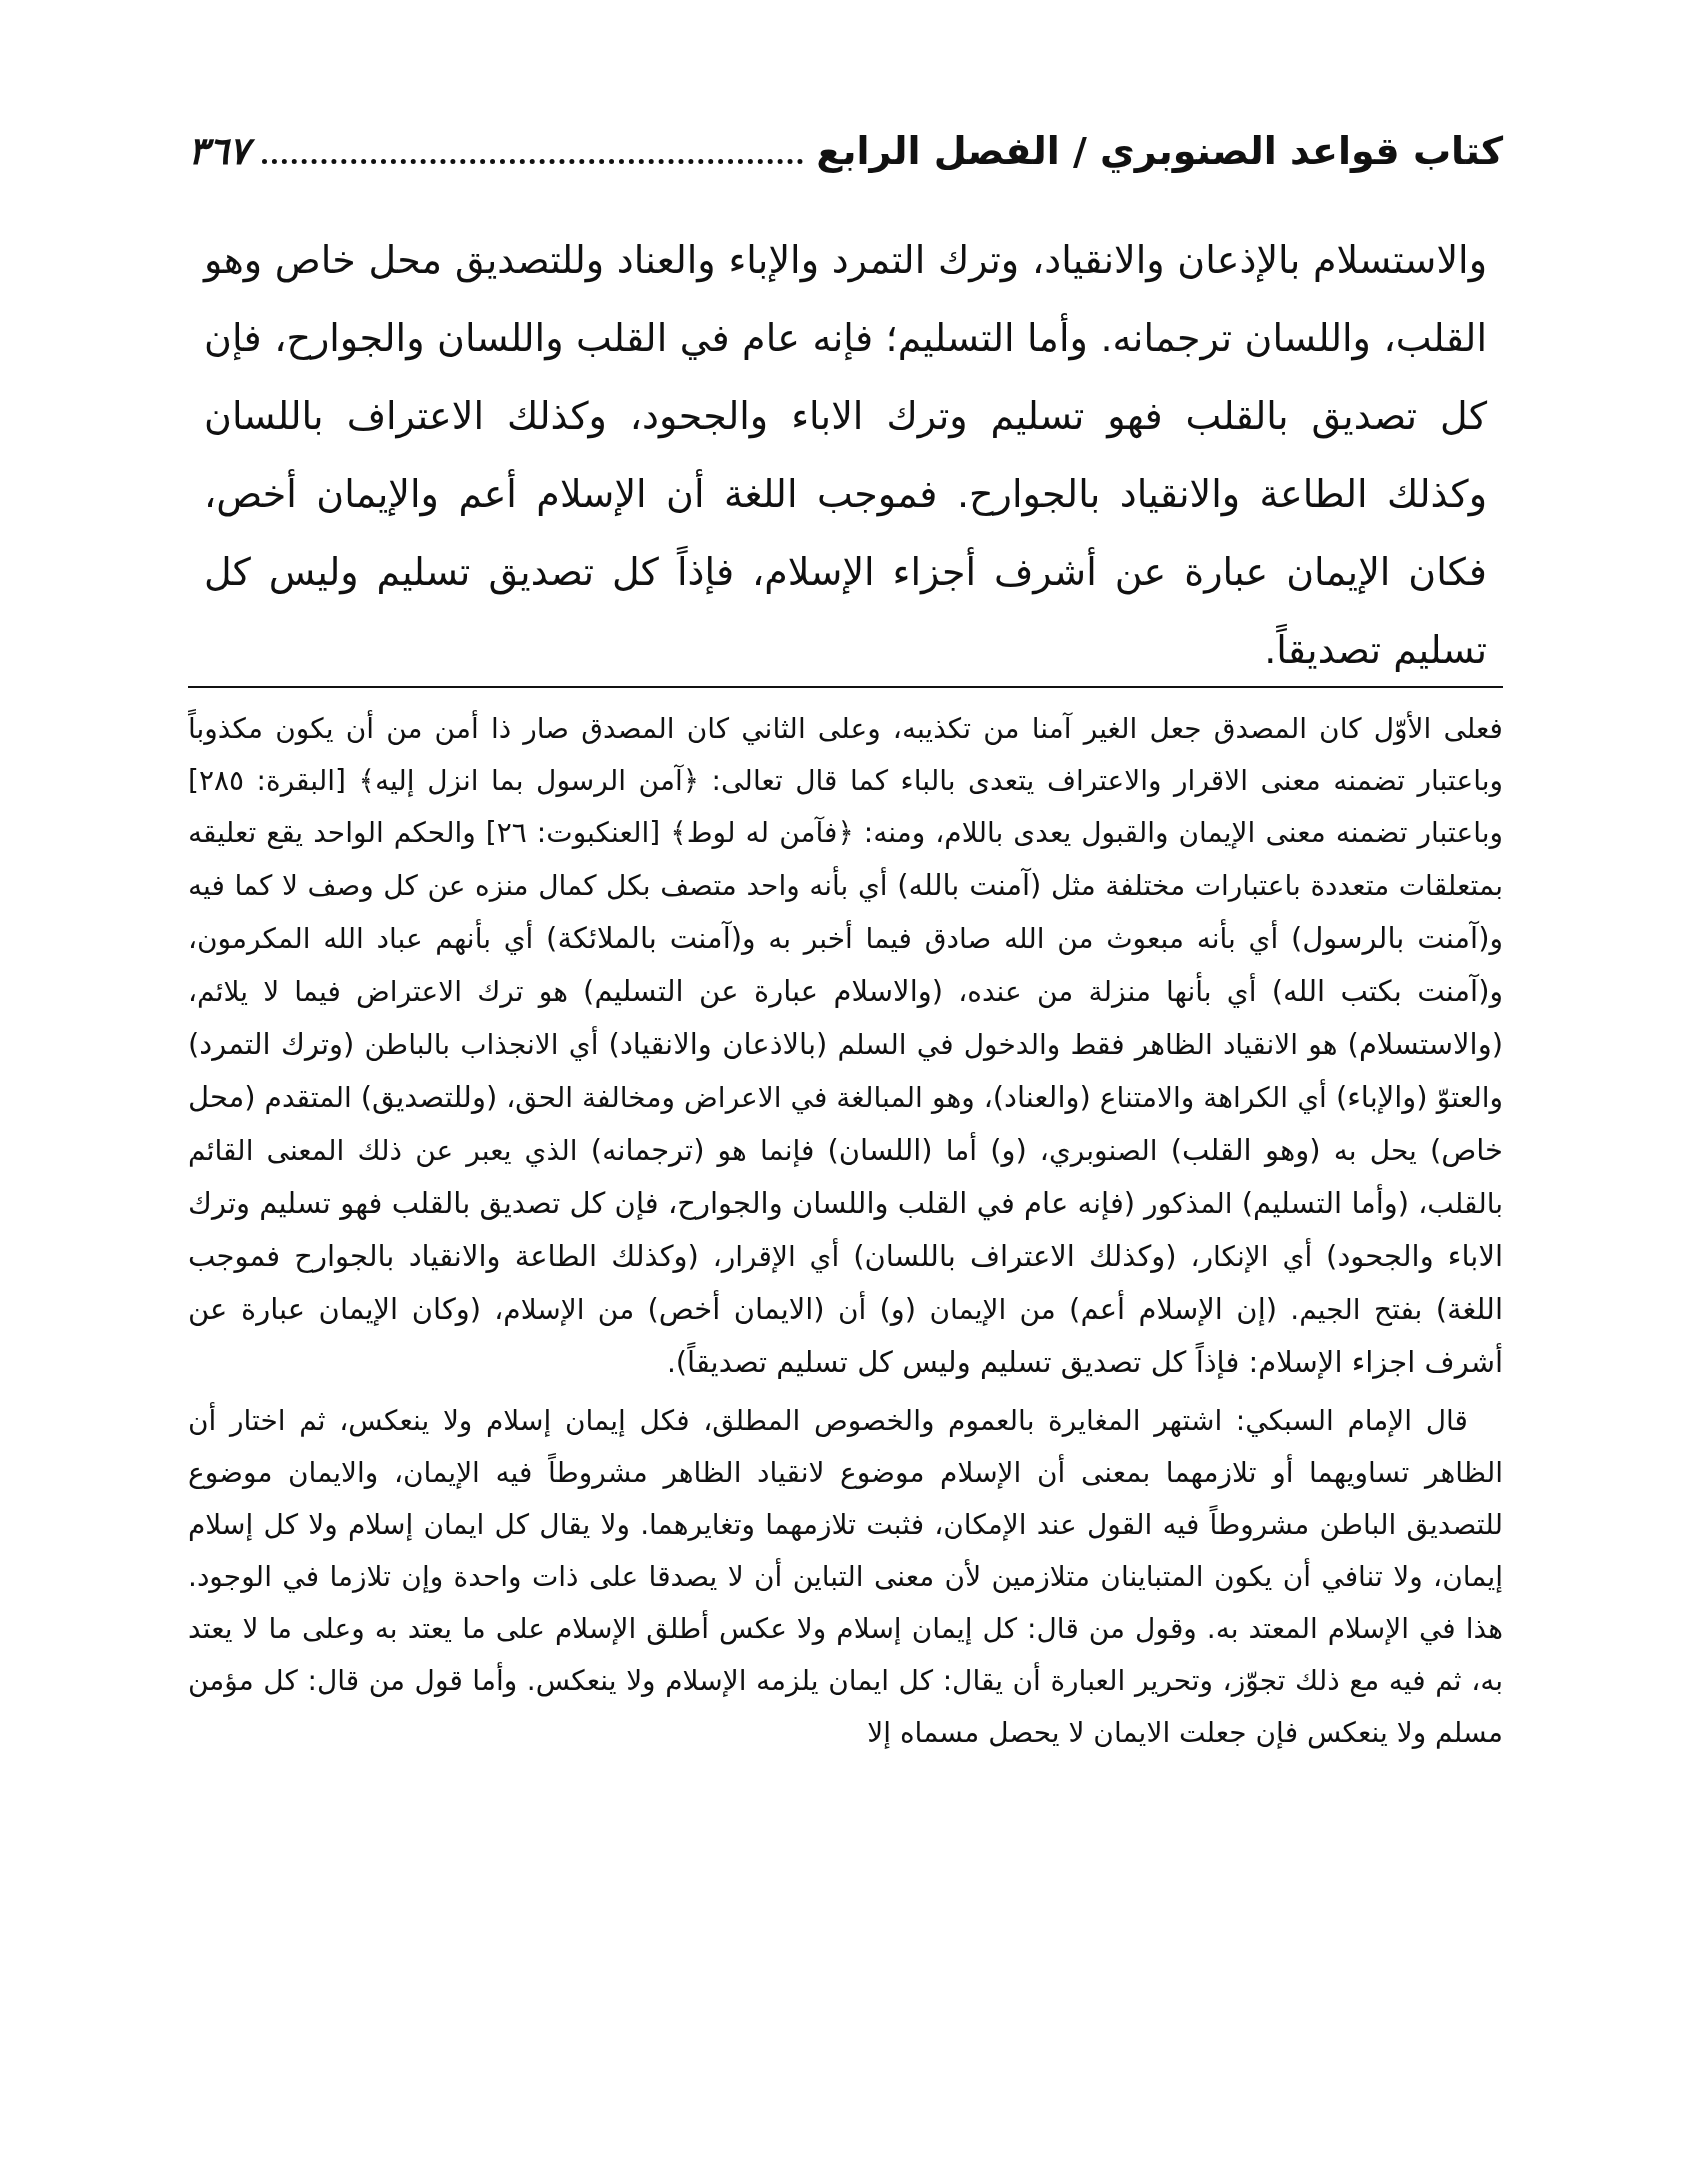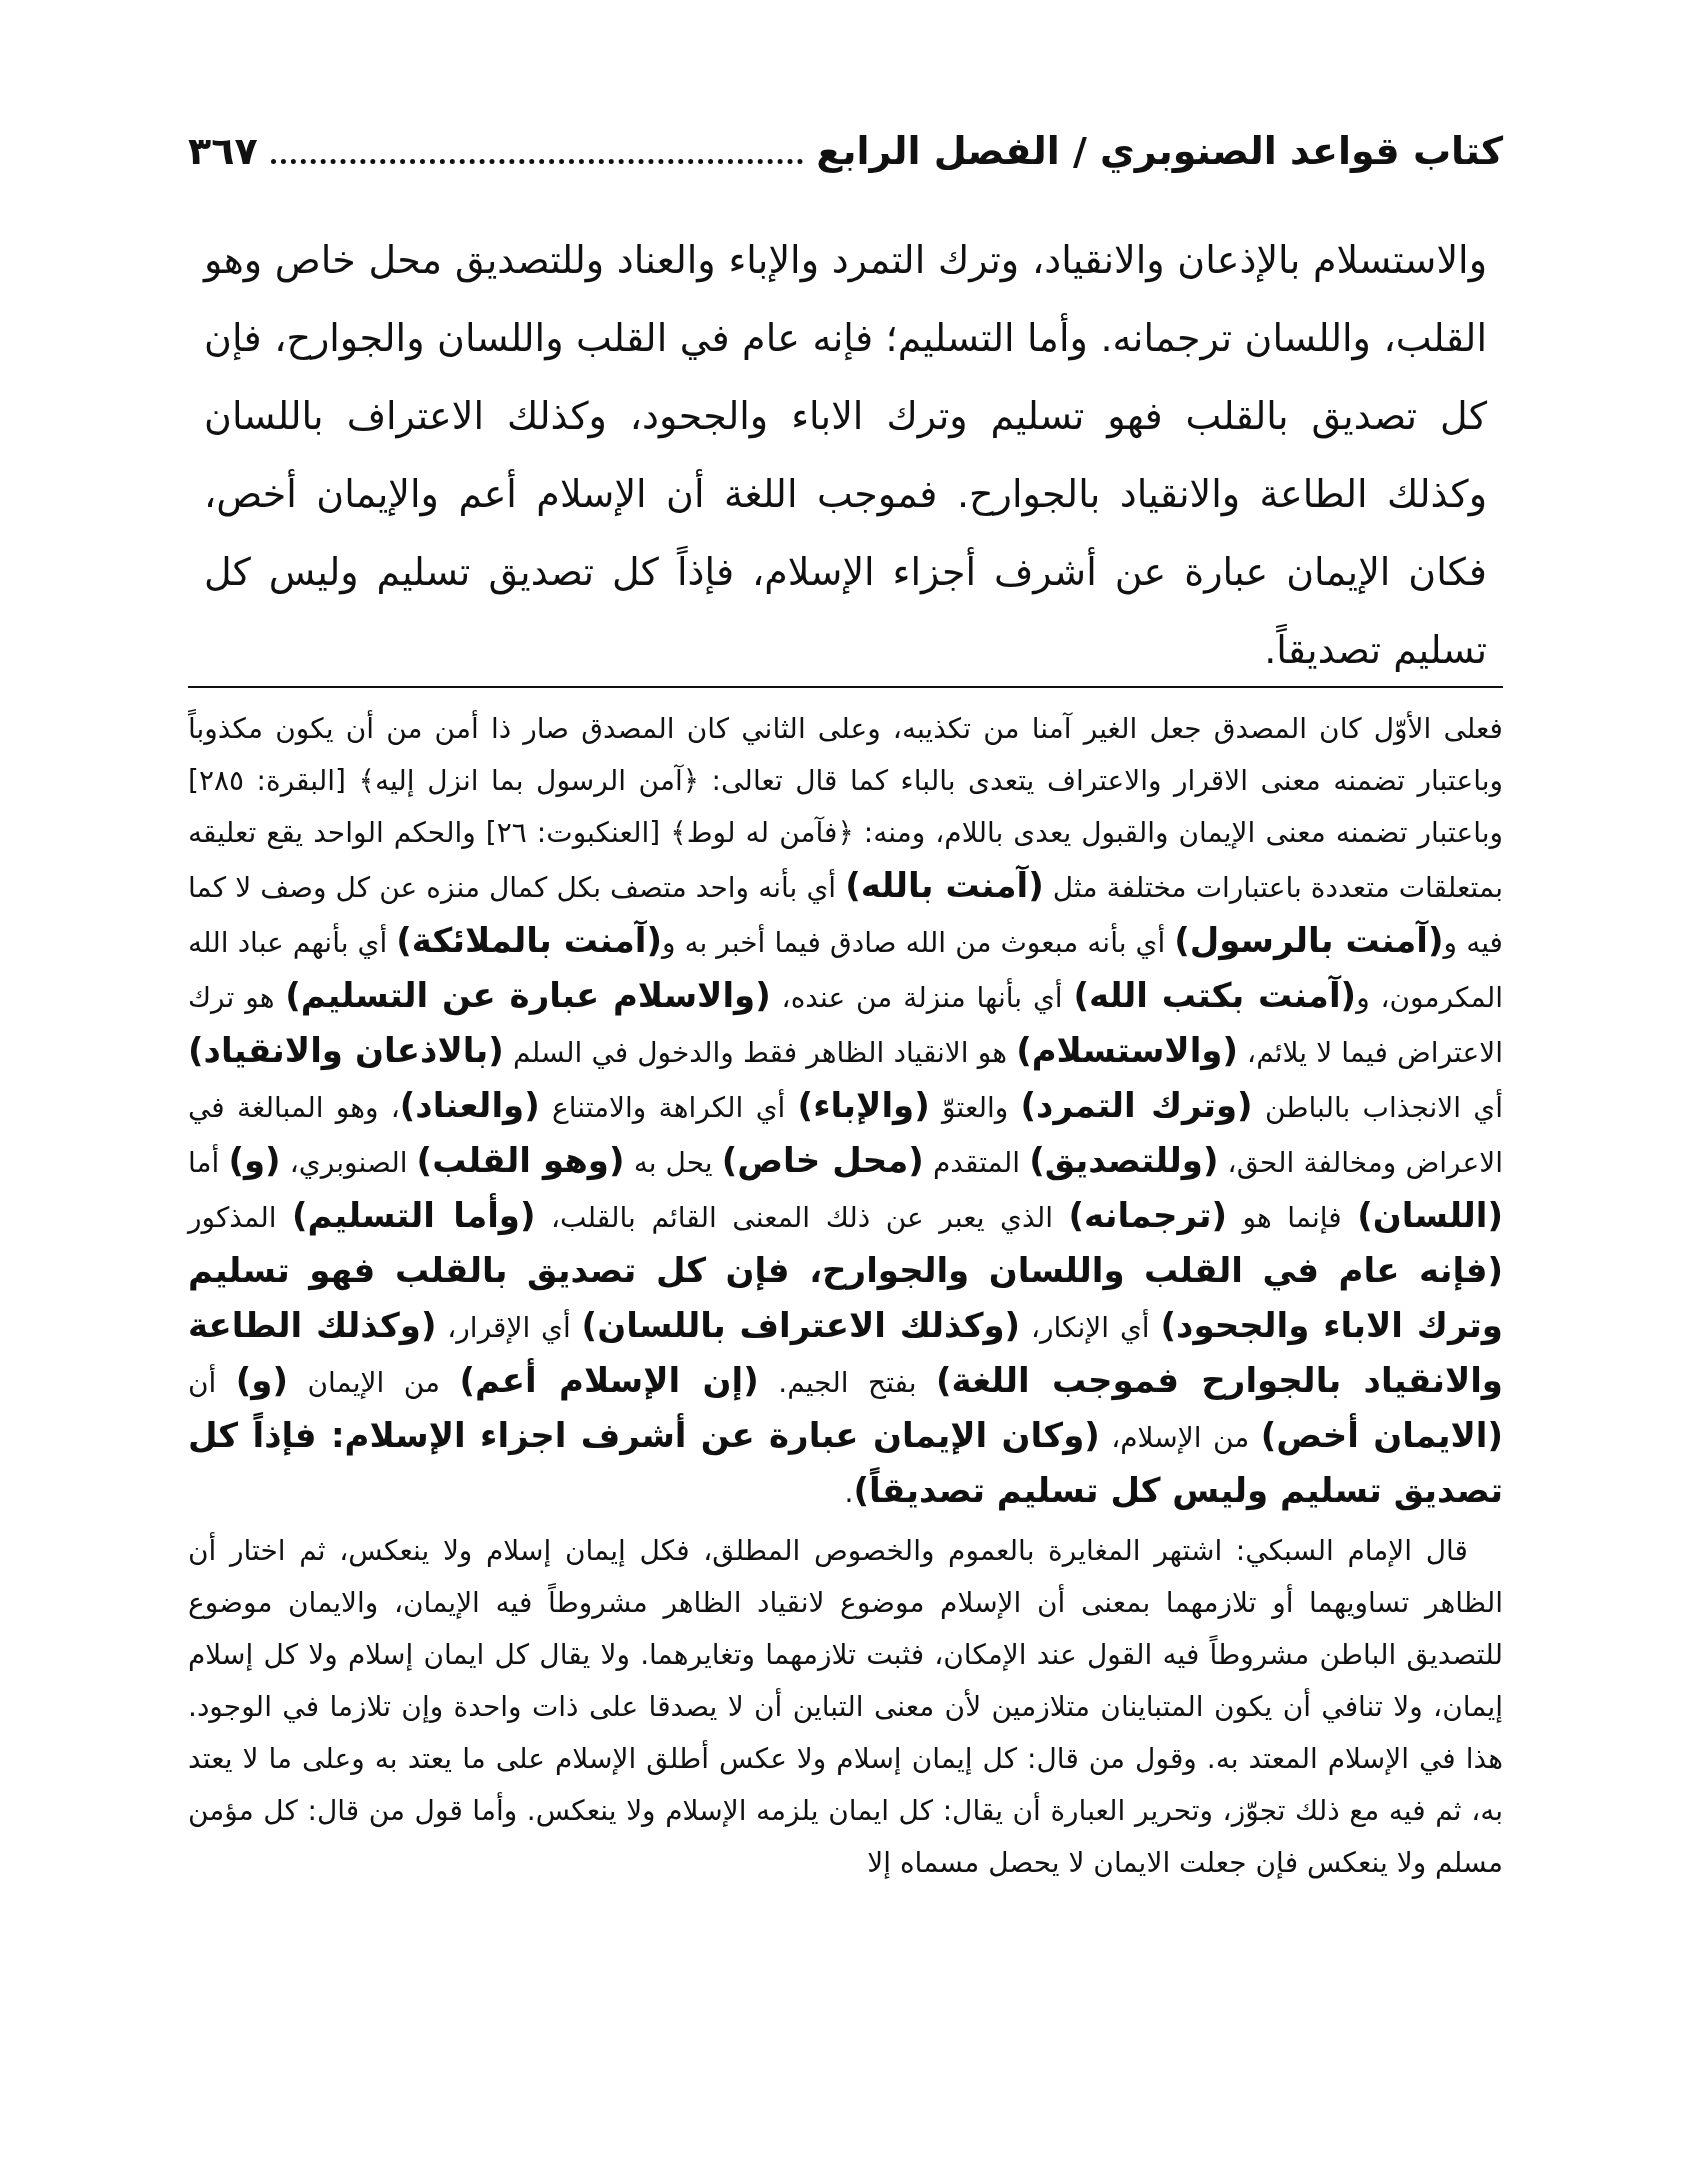--- a/index.html
+++ b/index.html
@@ -7,34 +7,34 @@
       width: 1691px; height: 2455px; position: relative; overflow: hidden;
       font-family: "DejaVu Sans", sans-serif; color: #111111;
     }
     .page { position: absolute; left: 188px; right: 188px; top: 0; bottom: 0; direction: rtl; }
     .running-head {
       position: absolute; top: 118px; left: 0; right: 0; height: 65px;
       display: flex; align-items: center; font-weight: bold; font-size: 38px;
     }
     .running-head .title { white-space: nowrap; }
     .running-head .leader { flex: 1; border-bottom: 5.2px dotted #111; margin: 0 13px; height: 22px; }
-    .running-head .pageno { white-space: nowrap; }
+    .running-head .pageno { white-space: nowrap; font-style: italic; }
     .main-text {
       position: absolute; top: 205px; left: 0; right: 0;
       font-size: 38px; line-height: 78px; text-align: justify; text-align-last: right;
     }
     .main-text p { margin: 16px; }
     .rule { position: absolute; top: 686px; left: 0; right: 0; border-top: 2.6px solid #111; }
     .notes {
       position: absolute; top: 703px; left: 0; right: 0;
       font-size: 28px; line-height: 52px; text-align: justify;
     }
     .notes p { margin: 0; }
     .notes p + p { margin-top: 6.1px; text-indent: 35px; }
-    .notes b { font-weight: bold; font-size: 34px; }
+    .notes b { font-weight: normal; font-size: 29px; }
   </style>
 </head>
 <body>
 
 <div class="page">
   <div class="running-head">
     <span class="title">كتاب قواعد الصنوبري / الفصل الرابع</span>
     <span class="leader"></span>
     <span class="pageno">٣٦٧</span>
   </div>

